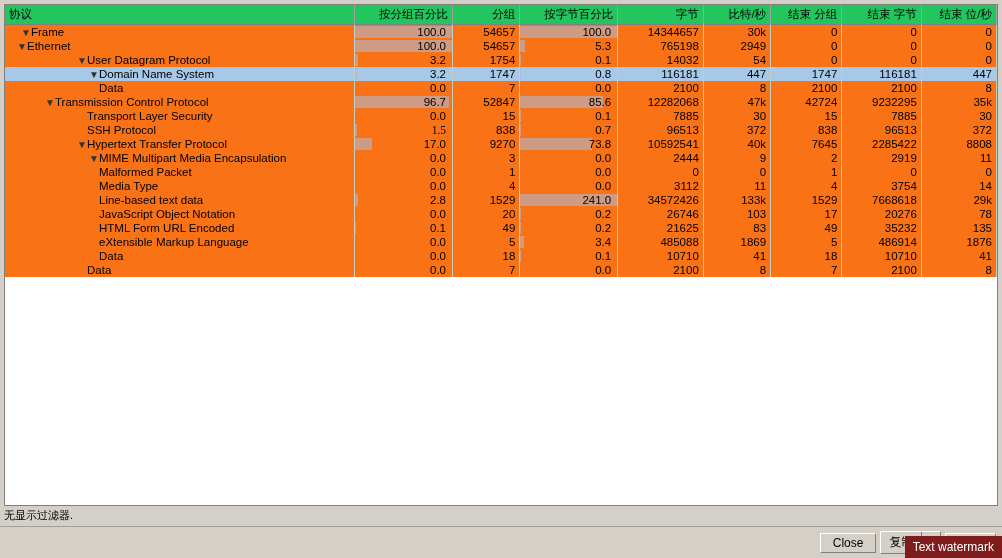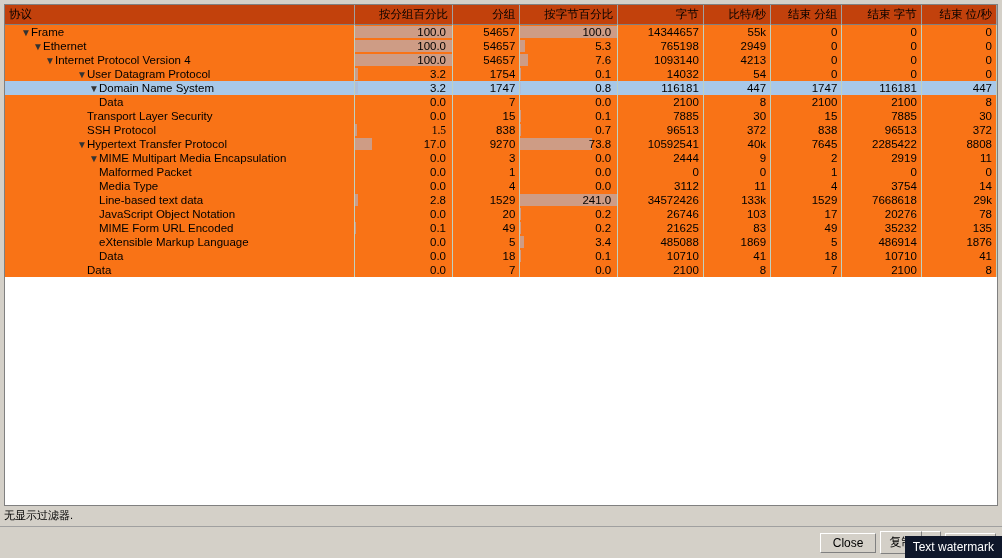--- a/index.html
+++ b/index.html
@@ -24,21 +24,21 @@
       margin: 4px 4px 0 4px;
       border: 1px solid #808080;
       overflow: auto;
     }
     table {
       width: 100%;
       border-collapse: collapse;
       font-size: 11.5px;
     }
     thead tr {
-      background: #c2410c;
+      background: #22c55e;
       border-bottom: 1px solid #808080;
     }
     thead th {
       padding: 2px 4px;
       text-align: left;
       border-right: 1px solid #a0a0a0;
       white-space: nowrap;
       font-weight: normal;
       color: #000;
     }
@@ -57,21 +57,21 @@
       white-space: nowrap;
       color: #000;
     }
     tbody td.num {
       text-align: right;
     }
     .protocol-col {
       min-width: 180px;
     }
     .indent1 { padding-left: 16px; }
-    .indent2 { padding-left: 28px; }
+    .indent2 { padding-left: 12px; }
     .indent3 { padding-left: 40px; }
     .indent4 { padding-left: 72px; }
     .indent5 { padding-left: 84px; }
     .tree-arrow {
       display: inline-block;
       width: 10px;
       font-size: 10px;
       color: #333;
     }
     .bar-cell {
@@ -137,21 +137,21 @@
       border: 1px solid #808080;
       border-top-color: #ffffff;
       border-left-color: #ffffff;
       border-left: none;
       cursor: pointer;
     }
     .watermark {
       position: fixed;
       bottom: 0;
       right: 0;
-      background: #0f172a;
+      background: #7f1d1d;
       color: #fff;
       font-size: 12px;
       padding: 4px 8px;
     }
     .scrollable-area {
       height: 430px;
       overflow-y: auto;
       overflow-x: auto;
     }
   </style>
@@ -181,55 +181,38 @@
               <td class="bar-cell num" style="position: relative; min-width: 80px;">
                 <div class="bar-bg" style="width: 100%;"></div>
                 <div class="bar-text">100.0</div>
               </td>
               <td class="num">54657</td>
               <td class="bar-cell num" style="position: relative; min-width: 80px;">
                 <div class="bar-bg" style="width: 100%;"></div>
                 <div class="bar-text">100.0</div>
               </td>
               <td class="num">14344657</td>
-              <td class="num">55k</td>
+              <td class="num">30k</td>
               <td class="num">0</td>
               <td class="num">0</td>
               <td class="num">0</td>
             </tr>
             <tr>
               <td class="protocol-col indent2"><span class="tree-arrow">▼</span><span>Ethernet</span></td>
               <td class="bar-cell num" style="position: relative; min-width: 80px;">
                 <div class="bar-bg" style="width: 100%;"></div>
                 <div class="bar-text">100.0</div>
               </td>
               <td class="num">54657</td>
               <td class="bar-cell num" style="position: relative; min-width: 80px;">
                 <div class="bar-bg" style="width: 5.3%;"></div>
                 <div class="bar-text">5.3</div>
               </td>
               <td class="num">765198</td>
               <td class="num">2949</td>
-              <td class="num">0</td>
-              <td class="num">0</td>
-              <td class="num">0</td>
-            </tr>
-            <tr>
-              <td class="protocol-col indent3"><span class="tree-arrow">▼</span><span>Internet Protocol Version 4</span></td>
-              <td class="bar-cell num" style="position: relative; min-width: 80px;">
-                <div class="bar-bg" style="width: 100%;"></div>
-                <div class="bar-text">100.0</div>
-              </td>
-              <td class="num">54657</td>
-              <td class="bar-cell num" style="position: relative; min-width: 80px;">
-                <div class="bar-bg" style="width: 7.6%;"></div>
-                <div class="bar-text">7.6</div>
-              </td>
-              <td class="num">1093140</td>
-              <td class="num">4213</td>
               <td class="num">0</td>
               <td class="num">0</td>
               <td class="num">0</td>
             </tr>
             <tr>
               <td class="protocol-col indent4"><span class="tree-arrow">▼</span><span>User Datagram Protocol</span></td>
               <td class="bar-cell num" style="position: relative; min-width: 80px;">
                 <div class="bar-bg" style="width: 3.2%;"></div>
                 <div class="bar-text">3.2</div>
               </td>
@@ -270,20 +253,37 @@
               <td class="bar-cell num" style="position: relative; min-width: 80px;">
                 <div class="bar-text">0.0</div>
               </td>
               <td class="num">2100</td>
               <td class="num">8</td>
               <td class="num">2100</td>
               <td class="num">2100</td>
               <td class="num">8</td>
             </tr>
             <tr>
+              <td class="protocol-col indent3"><span class="tree-arrow">▼</span><span>Transmission Control Protocol</span></td>
+              <td class="bar-cell num" style="position: relative; min-width: 80px;">
+                <div class="bar-bg" style="width: 96.7%;"></div>
+                <div class="bar-text">96.7</div>
+              </td>
+              <td class="num">52847</td>
+              <td class="bar-cell num" style="position: relative; min-width: 80px;">
+                <div class="bar-bg" style="width: 85.6%;"></div>
+                <div class="bar-text">85.6</div>
+              </td>
+              <td class="num">12282068</td>
+              <td class="num">47k</td>
+              <td class="num">42724</td>
+              <td class="num">9232295</td>
+              <td class="num">35k</td>
+            </tr>
+            <tr>
               <td class="protocol-col indent4"><span class="tree-arrow"></span><span>Transport Layer Security</span></td>
               <td class="bar-cell num" style="position: relative; min-width: 80px;">
                 <div class="bar-text">0.0</div>
               </td>
               <td class="num">15</td>
               <td class="bar-cell num" style="position: relative; min-width: 80px;">
                 <div class="bar-bg" style="width: 0.1%;"></div>
                 <div class="bar-text">0.1</div>
               </td>
               <td class="num">7885</td>
@@ -398,21 +398,21 @@
                 <div class="bar-bg" style="width: 0.2%;"></div>
                 <div class="bar-text">0.2</div>
               </td>
               <td class="num">26746</td>
               <td class="num">103</td>
               <td class="num">17</td>
               <td class="num">20276</td>
               <td class="num">78</td>
             </tr>
             <tr>
-              <td class="protocol-col indent5"><span class="tree-arrow"></span><span>MIME Form URL Encoded</span></td>
+              <td class="protocol-col indent5"><span class="tree-arrow"></span><span>HTML Form URL Encoded</span></td>
               <td class="bar-cell num" style="position: relative; min-width: 80px;">
                 <div class="bar-bg" style="width: 0.1%;"></div>
                 <div class="bar-text">0.1</div>
               </td>
               <td class="num">49</td>
               <td class="bar-cell num" style="position: relative; min-width: 80px;">
                 <div class="bar-bg" style="width: 0.2%;"></div>
                 <div class="bar-text">0.2</div>
               </td>
               <td class="num">21625</td>

